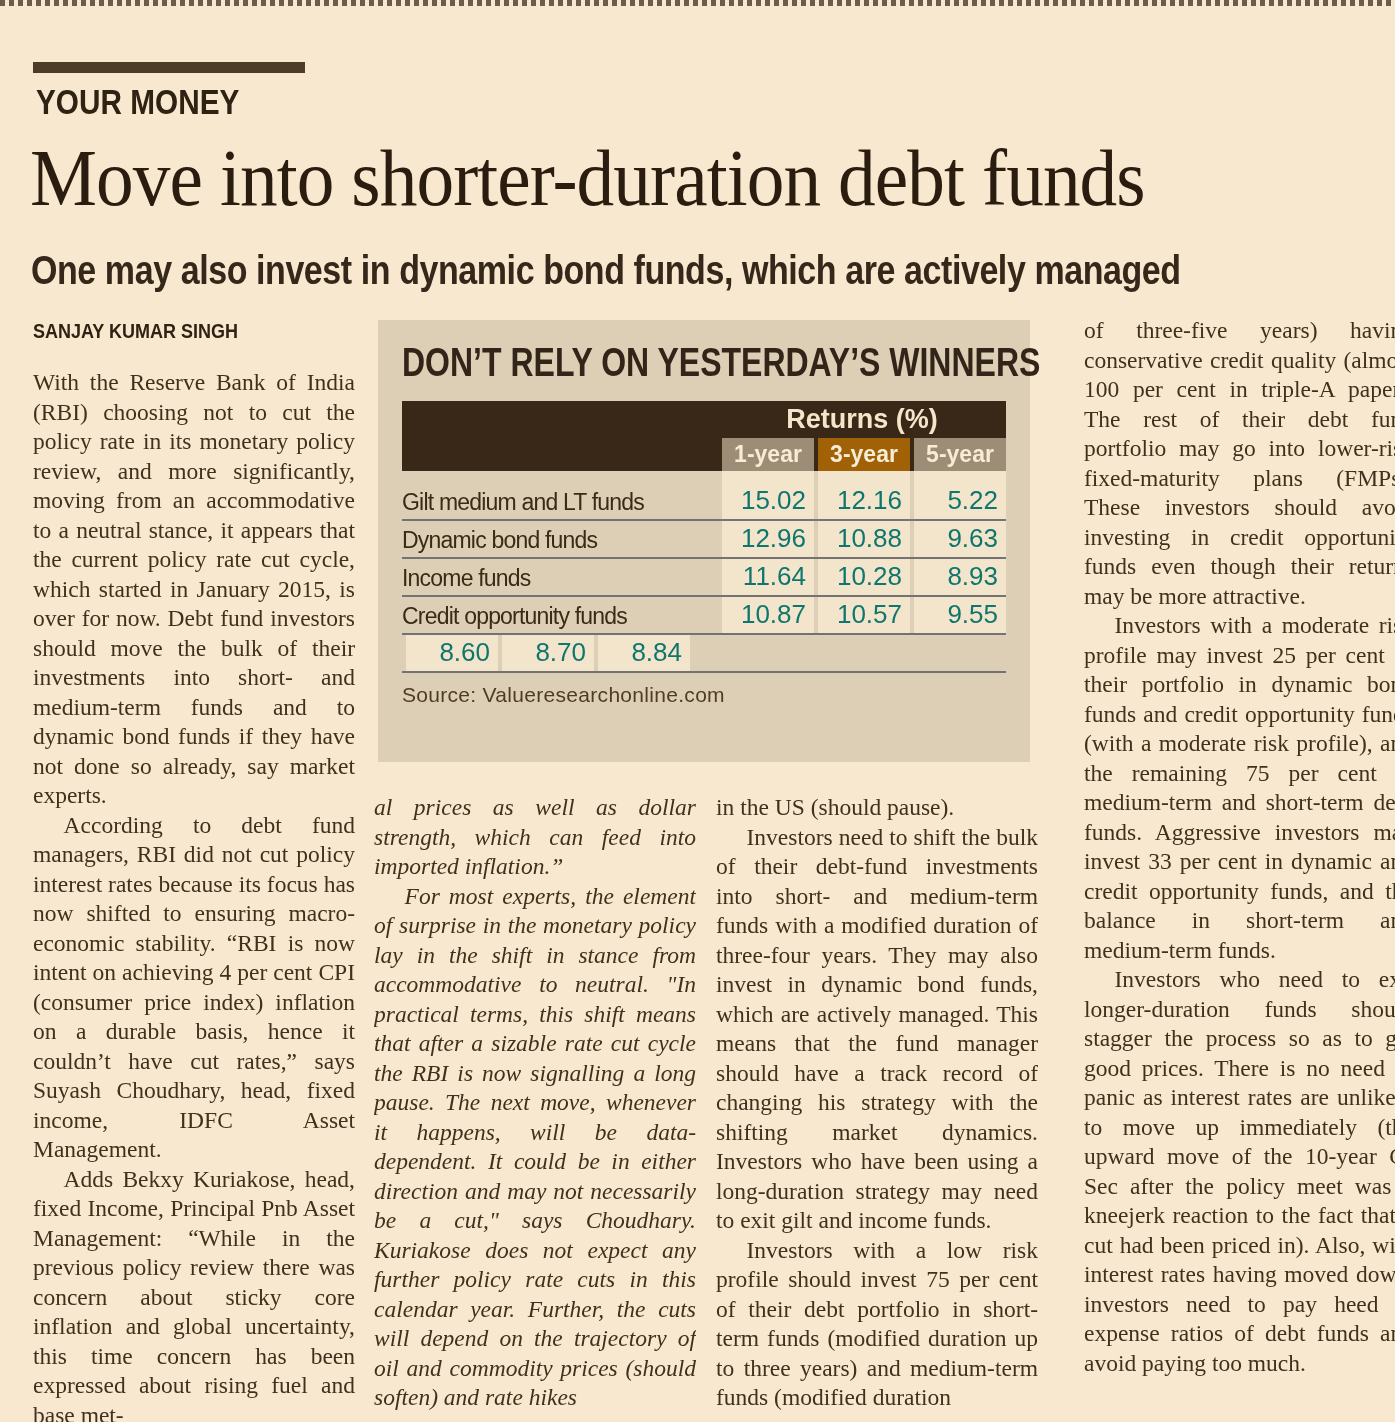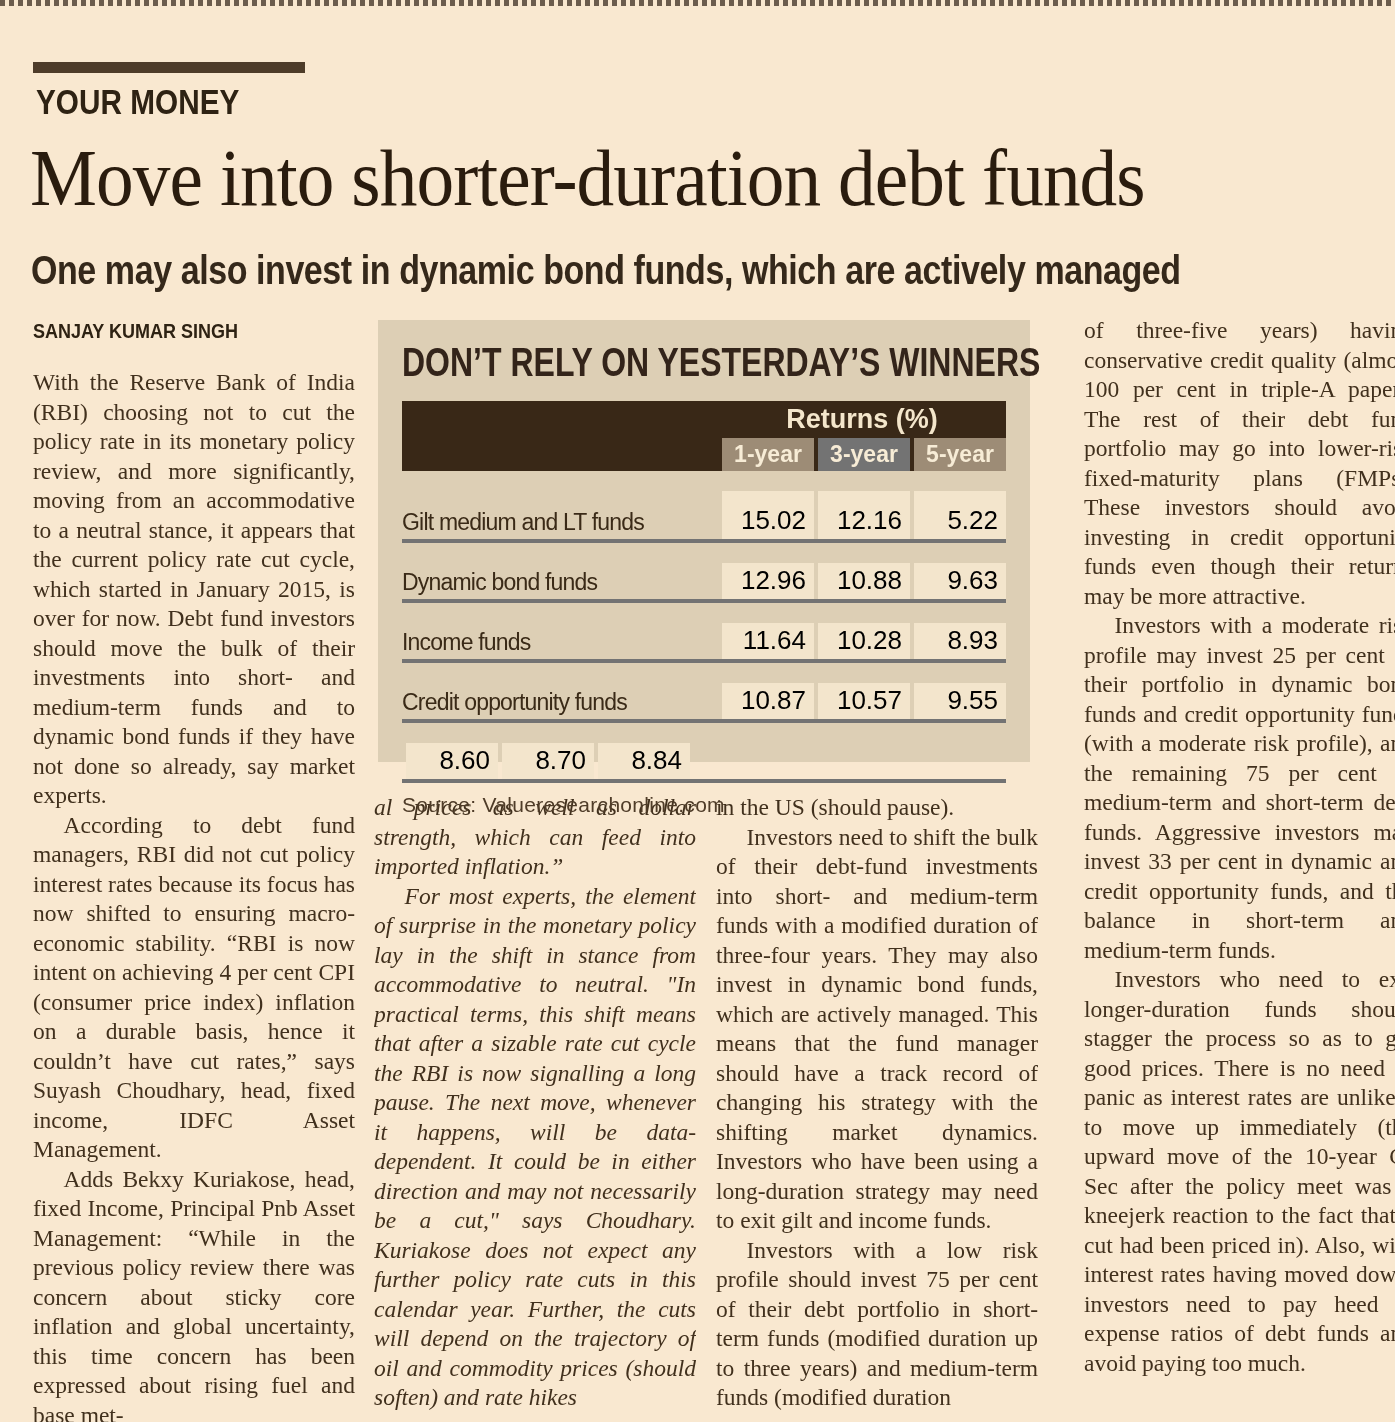--- a/index.html
+++ b/index.html
@@ -68,34 +68,34 @@
     color:#f4e6cb;
   }
   .thead-cols{display:flex;height:33px;}
   .thead-cols .spacer{flex:1;}
   .thead-cols .hcell{
     width:92px;margin-left:4px;background:#9d8c76;
     display:flex;align-items:center;justify-content:center;
     font-family:"Liberation Sans", sans-serif;font-weight:bold;font-size:23px;
     color:#f7ecd6;
   }
-  .thead-cols .hcell.mid{background:#737373;}
+  .thead-cols .hcell.mid{background:#a16207;}
   .trows{margin:0 24px;}
-  .trow{display:flex;height:36px;border-bottom:4px solid #737373;margin-top:20px;}
+  .trow{display:flex;height:36px;border-bottom:2px solid #737373;}
   .trow.first{height:48px;}
   .tlabel{
     flex:1;align-self:flex-end;padding-bottom:3px;
     font-family:"Liberation Sans", sans-serif;font-size:23px;letter-spacing:-.8px;
     color:#3a2a17;white-space:nowrap;overflow:hidden;
   }
   .tval{
     width:92px;margin-left:4px;background:#f3e5cc;
     display:flex;align-items:flex-end;justify-content:flex-end;
     padding:0 8px 3px 0;box-sizing:border-box;
-    font-family:"Liberation Sans", sans-serif;font-size:26px;color:#000000;
+    font-family:"Liberation Sans", sans-serif;font-size:26px;color:#0f766e;
   }
   .tsource{
     margin:10px 24px 0;
     font-family:"Liberation Sans", sans-serif;font-size:21px;color:#4f3c28;
     letter-spacing:.3px;
   }
 </style>
 </head>
 <body>
 

